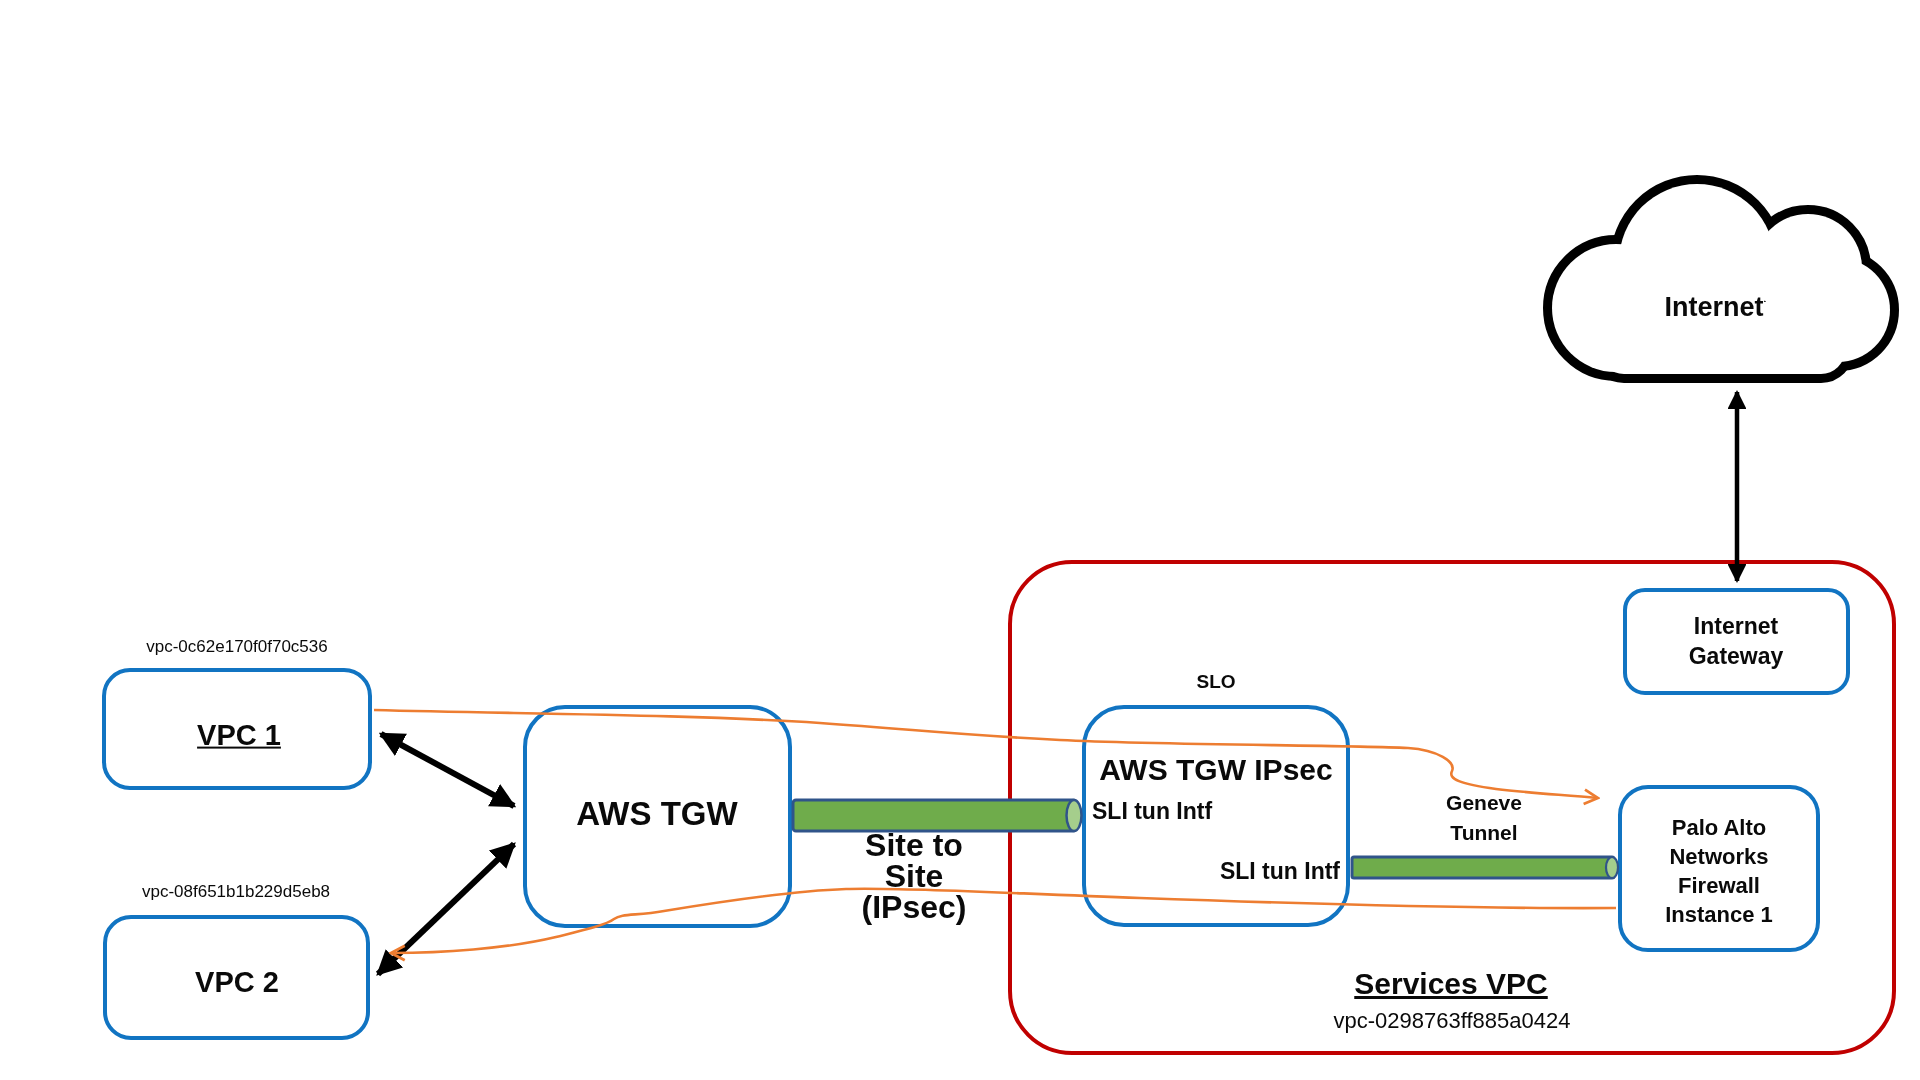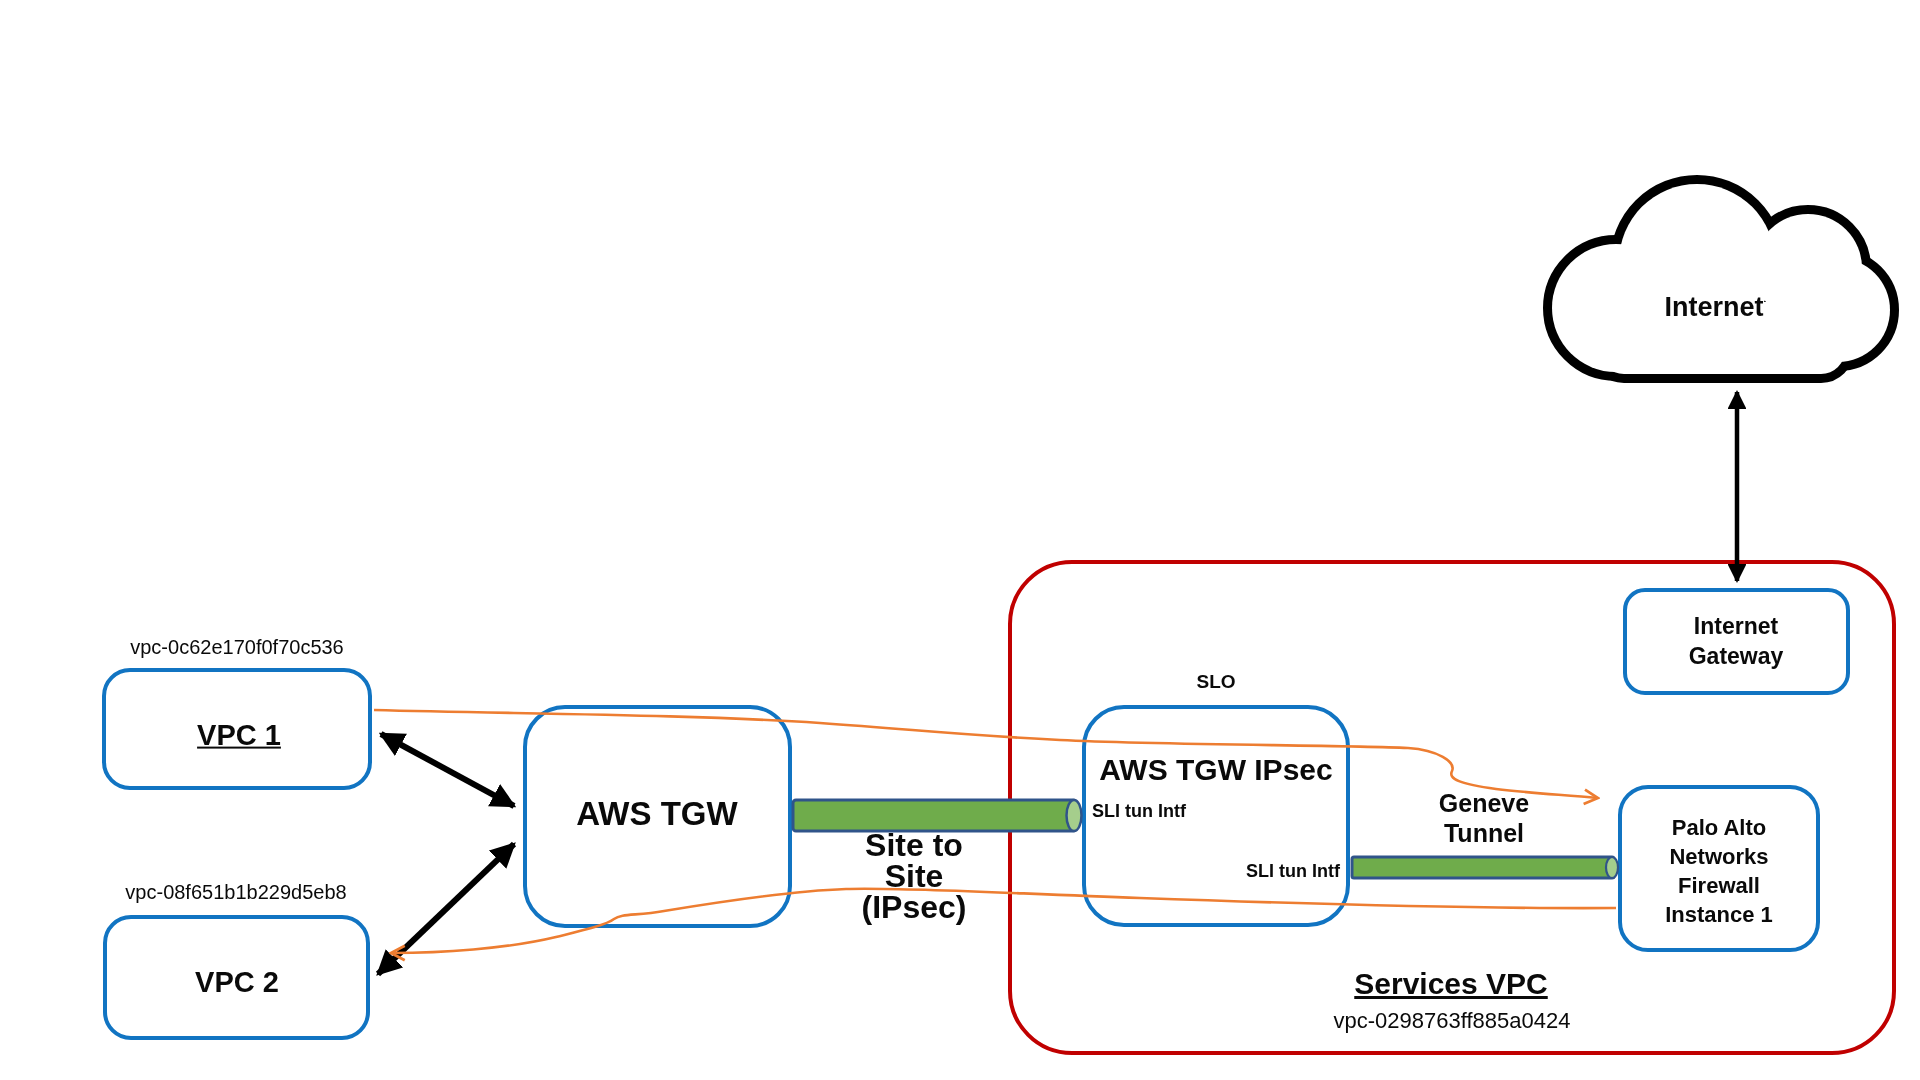--- a/index.html
+++ b/index.html
@@ -4,28 +4,28 @@
 <style>
   html,body{margin:0;padding:0;background:#ffffff;}
   body{width:1920px;height:1080px;position:relative;overflow:hidden;
        font-family:"Liberation Sans", sans-serif;color:#0a0a0a;}
   .box{position:absolute;box-sizing:border-box;background:#ffffff;
        border:4px solid #1174C2;z-index:1;}
   .lbl{position:absolute;z-index:3;font-weight:700;text-align:center;
        transform:translate(-50%,-50%);white-space:nowrap;line-height:1.2;}
   .lbl-left{transform:translate(0,-50%);text-align:left;}
   .lbl-right{transform:translate(-100%,-50%);text-align:right;}
-  .id-lbl{font-weight:400;font-size:20px;}
+  .id-lbl{font-weight:400;font-size:17px;}
   svg.overlay{position:absolute;left:0;top:0;z-index:2;pointer-events:none;}
   .t-internet{font-size:27px;}
   .t-igw{font-size:23px;line-height:30px;}
   .t-slo{font-size:19px;}
   .t-tgwsite{font-size:30px;}
-  .t-sli{font-size:18px;}
-  .t-geneve{font-size:25px;line-height:30px;}
+  .t-sli{font-size:23px;}
+  .t-geneve{font-size:21px;line-height:30px;}
   .t-palo{font-size:22px;line-height:29px;}
   .t-s2s{font-size:32px;line-height:31px;}
   .t-tgw{font-size:33px;}
   .t-vpc{font-size:29px;}
   .t-services{font-size:30px;}
   .t-svcid{font-size:22px;}
 </style>
 </head>
 <body>
 

